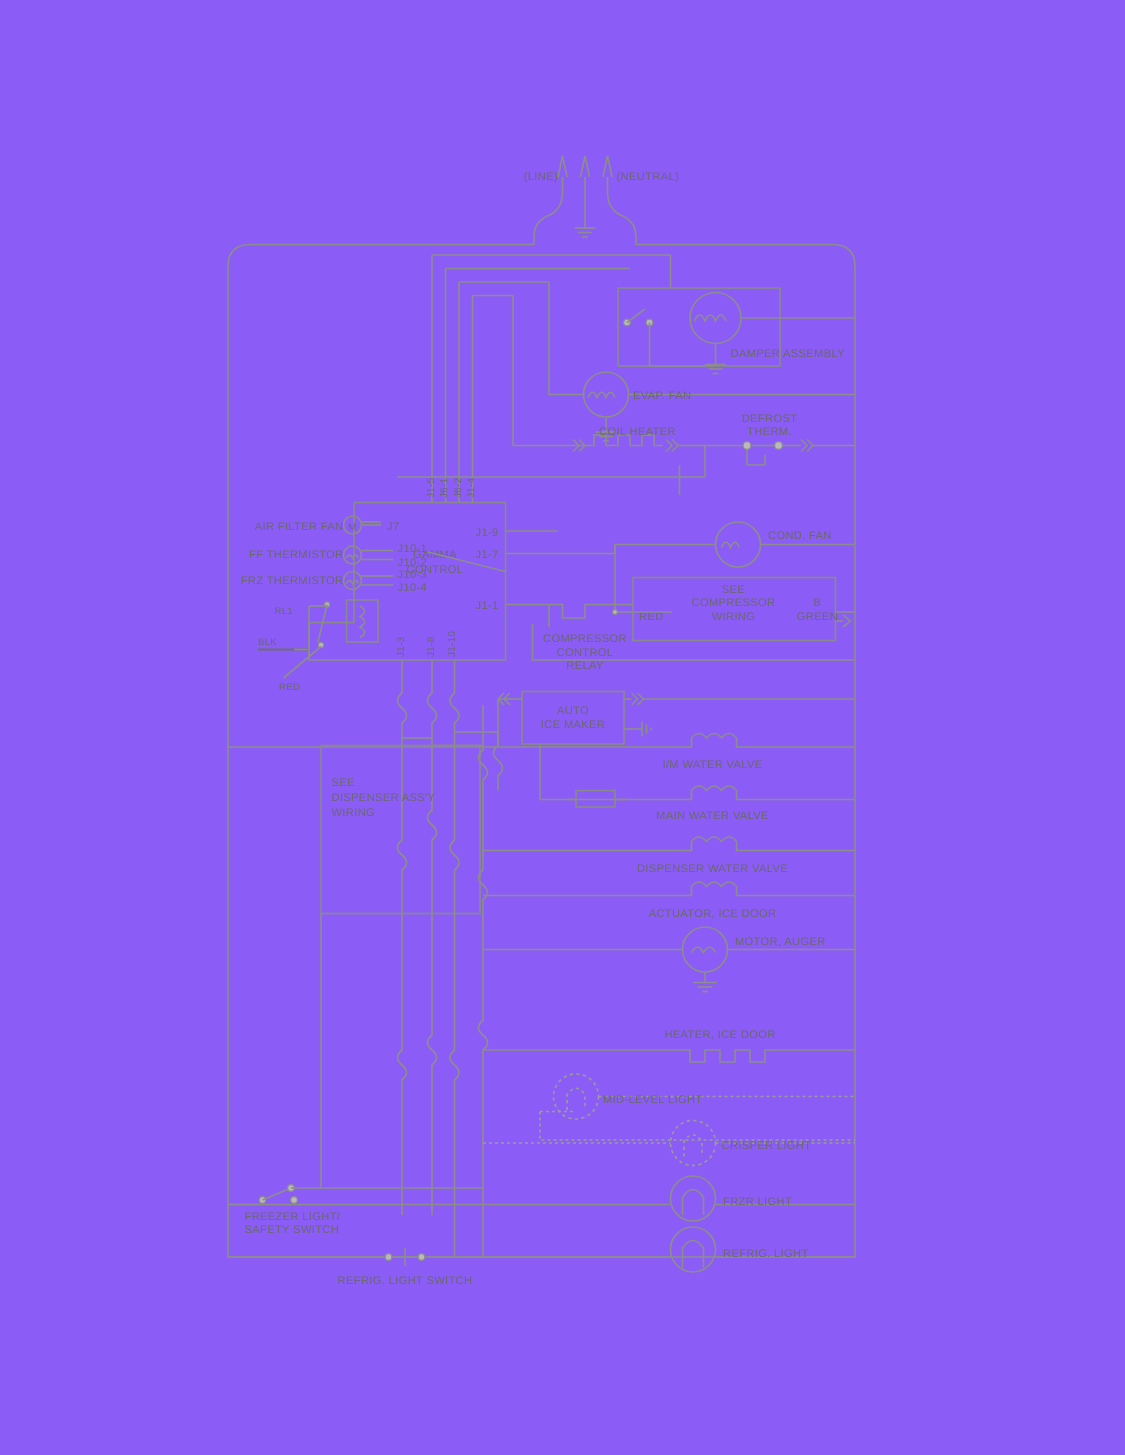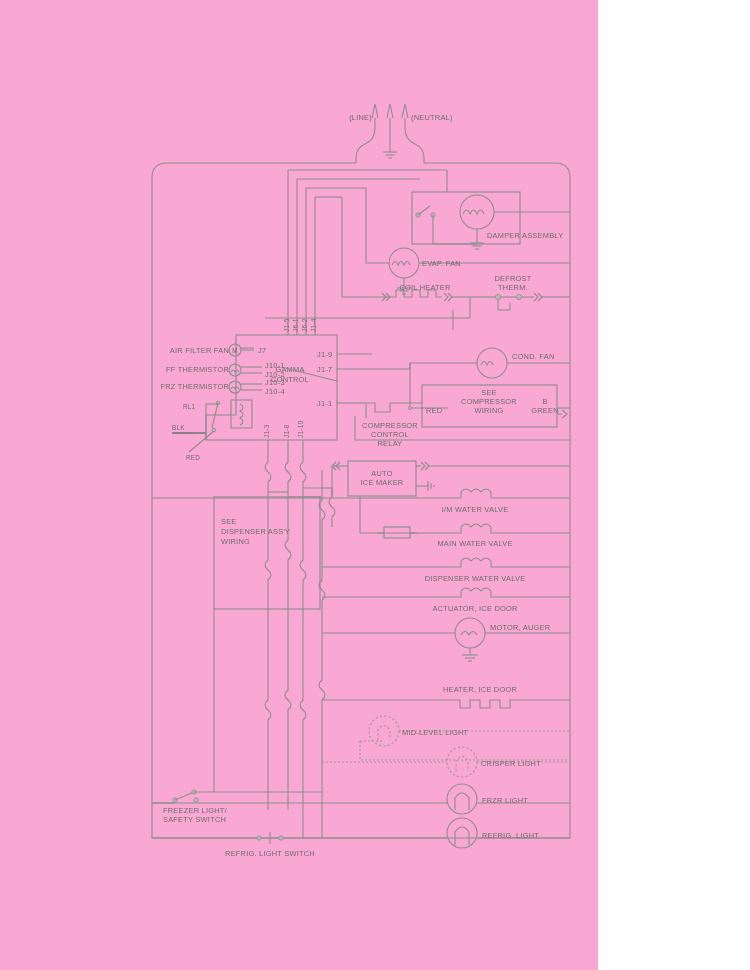--- a/index.html
+++ b/index.html
@@ -1,18 +1,18 @@
 <!DOCTYPE html>
 <html><head>
 <meta charset="utf-8">
 <title>Wiring Diagram</title>
 <style>
   html,body{margin:0;padding:0;background:#ffffff;}
   body{width:750px;height:970px;font-family:"Liberation Sans",sans-serif;overflow:hidden;}
-  #stage{position:relative;width:598px;height:970px;background:#f9a8d4;}
+  #stage{position:relative;width:750px;height:970px;background:#8b5cf6;}
   svg#schematic{display:block;width:750px;height:970px;}
   .wire{fill:none;stroke:#8d8d8d;stroke-width:1.1;}
   .wire-dark{fill:none;stroke:#6e6e6e;stroke-width:1.3;}
   .wire-dot{fill:none;stroke:#9a9a9a;stroke-width:1.1;stroke-dasharray:2 2;}
   .box{fill:none;stroke:#8a8a8a;stroke-width:1.1;}
   .coilsym{fill:none;stroke:#8d8d8d;stroke-width:1.1;}
   .lampsym{fill:none;stroke:#8d8d8d;stroke-width:1.1;}
   .lampsym-dot{fill:none;stroke:#9a9a9a;stroke-width:1.1;stroke-dasharray:2.2 2.2;}
   .node{fill:#b9b9b9;stroke:#8d8d8d;stroke-width:0.8;}
   .lbl{fill:#6a6a6a;font-family:"Liberation Sans",sans-serif;font-size:7.4px;letter-spacing:0.25px;}

